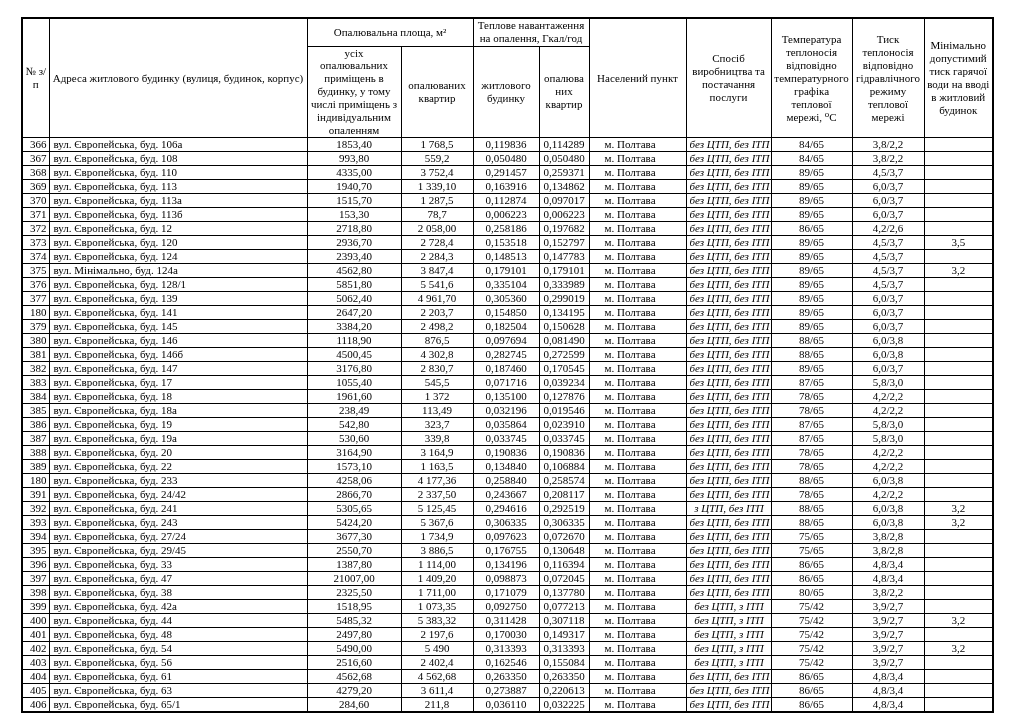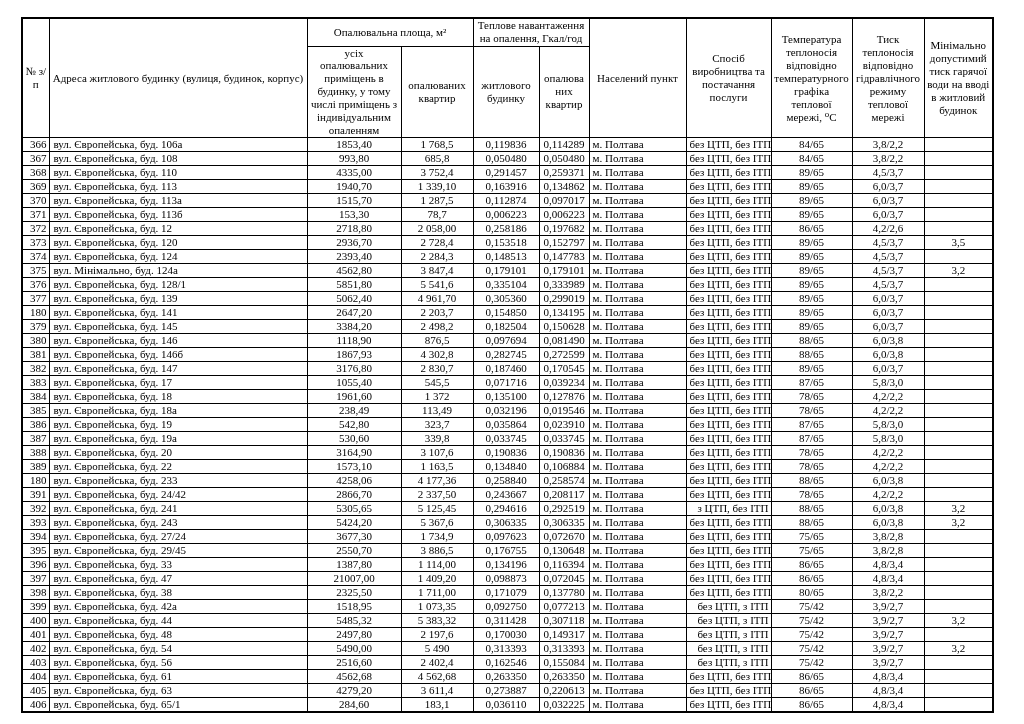--- a/index.html
+++ b/index.html
@@ -54,22 +54,22 @@
     line-height: 13px;
     white-space: nowrap;
     vertical-align: middle;
   }
   tbody td:nth-child(1) { text-align: right; }
   tbody td:nth-child(2) { text-align: left; padding-left: 4px; margin-top: 33px; }
   tbody td:nth-child(3),
   tbody td:nth-child(4),
   tbody td:nth-child(5),
   tbody td:nth-child(6) { text-align: center; }
-  tbody td:nth-child(7) { text-align: left; padding-left: 3px; }
-  tbody td:nth-child(8) { text-align: right; padding-left: 3px; }
+  tbody td:nth-child(7) { text-align: left; padding-left: 15px; }
+  tbody td:nth-child(8) { text-align: center; padding-left: 3px; font-style: italic; }
   tbody td:nth-child(9),
   tbody td:nth-child(10),
   tbody td:nth-child(11) { text-align: center; }
 </style>
 </head>
 <body>
 
 <div class="page">
   <table class="registry">
     <colgroup>
@@ -115,21 +115,21 @@
           <td>м. Полтава</td>
           <td>без ЦТП, без ІТП</td>
           <td>84/65</td>
           <td>3,8/2,2</td>
           <td></td>
         </tr>
         <tr>
           <td>367</td>
           <td>вул. Європейська, буд. 108</td>
           <td>993,80</td>
-          <td>685,8</td>
+          <td>559,2</td>
           <td>0,050480</td>
           <td>0,050480</td>
           <td>м. Полтава</td>
           <td>без ЦТП, без ІТП</td>
           <td>84/65</td>
           <td>3,8/2,2</td>
           <td></td>
         </tr>
         <tr>
           <td>368</td>
@@ -296,21 +296,21 @@
           <td>0,081490</td>
           <td>м. Полтава</td>
           <td>без ЦТП, без ІТП</td>
           <td>88/65</td>
           <td>6,0/3,8</td>
           <td></td>
         </tr>
         <tr>
           <td>381</td>
           <td>вул. Європейська, буд. 146б</td>
-          <td>1867,93</td>
+          <td>4500,45</td>
           <td>4 302,8</td>
           <td>0,282745</td>
           <td>0,272599</td>
           <td>м. Полтава</td>
           <td>без ЦТП, без ІТП</td>
           <td>88/65</td>
           <td>6,0/3,8</td>
           <td></td>
         </tr>
         <tr>
@@ -388,21 +388,21 @@
           <td>м. Полтава</td>
           <td>без ЦТП, без ІТП</td>
           <td>87/65</td>
           <td>5,8/3,0</td>
           <td></td>
         </tr>
         <tr>
           <td>388</td>
           <td>вул. Європейська, буд. 20</td>
           <td>3164,90</td>
-          <td>3 107,6</td>
+          <td>3 164,9</td>
           <td>0,190836</td>
           <td>0,190836</td>
           <td>м. Полтава</td>
           <td>без ЦТП, без ІТП</td>
           <td>78/65</td>
           <td>4,2/2,2</td>
           <td></td>
         </tr>
         <tr>
           <td>389</td>
@@ -622,21 +622,21 @@
           <td>м. Полтава</td>
           <td>без ЦТП, без ІТП</td>
           <td>86/65</td>
           <td>4,8/3,4</td>
           <td></td>
         </tr>
         <tr>
           <td>406</td>
           <td>вул. Європейська, буд. 65/1</td>
           <td>284,60</td>
-          <td>183,1</td>
+          <td>211,8</td>
           <td>0,036110</td>
           <td>0,032225</td>
           <td>м. Полтава</td>
           <td>без ЦТП, без ІТП</td>
           <td>86/65</td>
           <td>4,8/3,4</td>
           <td></td>
         </tr>
       </tbody>
   </table>

